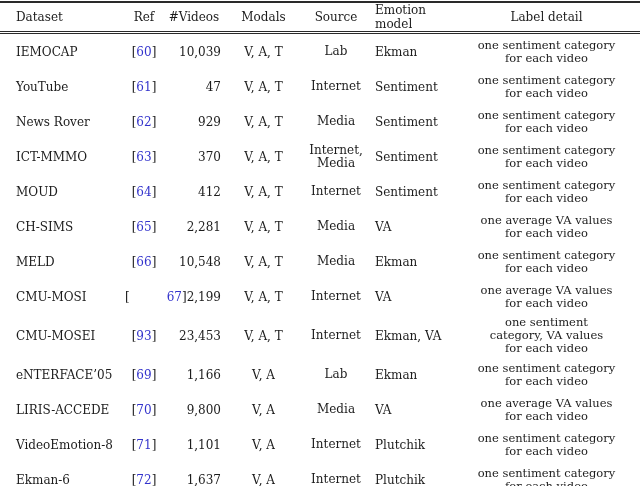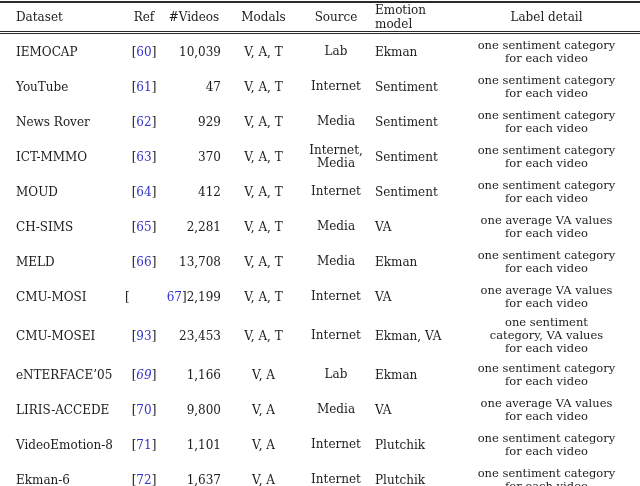--- a/index.html
+++ b/index.html
@@ -133,21 +133,21 @@
         <td class="col-videos">2,281</td>
         <td class="col-modals">V, A, T</td>
         <td class="col-source multiline">Media</td>
         <td class="col-emotion">VA</td>
         <td class="col-label multiline">one average VA values
 for each video</td>
       </tr>
       <tr>
         <td class="col-dataset">MELD</td>
         <td class="col-ref">[<span class="ref-num" style="color: rgb(51, 51, 204);">66</span>]</td>
-        <td class="col-videos">13,708</td>
+        <td class="col-videos">10,548</td>
         <td class="col-modals">V, A, T</td>
         <td class="col-source multiline">Media</td>
         <td class="col-emotion">Ekman</td>
         <td class="col-label multiline">one sentiment category
 for each video</td>
       </tr>
       <tr>
         <td class="col-dataset">CMU-MOSI</td>
         <td class="col-ref">[<span class="ref-num" style="color: rgb(51, 51, 204); margin-left: 37px;">67</span>]</td>
         <td class="col-videos">2,199</td>
@@ -163,21 +163,21 @@
         <td class="col-videos">23,453</td>
         <td class="col-modals">V, A, T</td>
         <td class="col-source multiline">Internet</td>
         <td class="col-emotion">Ekman, VA</td>
         <td class="col-label multiline">one sentiment
 category, VA values
 for each video</td>
       </tr>
       <tr>
         <td class="col-dataset">eNTERFACE’05</td>
-        <td class="col-ref">[<span class="ref-num" style="color: rgb(51, 51, 204); font-style: italic;">69</span>]</td>
+        <td class="col-ref">[<span class="ref-num" style="color: rgb(51, 51, 204);">69</span>]</td>
         <td class="col-videos">1,166</td>
         <td class="col-modals">V, A</td>
         <td class="col-source multiline">Lab</td>
         <td class="col-emotion">Ekman</td>
         <td class="col-label multiline">one sentiment category
 for each video</td>
       </tr>
       <tr>
         <td class="col-dataset">LIRIS-ACCEDE</td>
         <td class="col-ref">[<span class="ref-num" style="color: rgb(51, 51, 204);">70</span>]</td>

